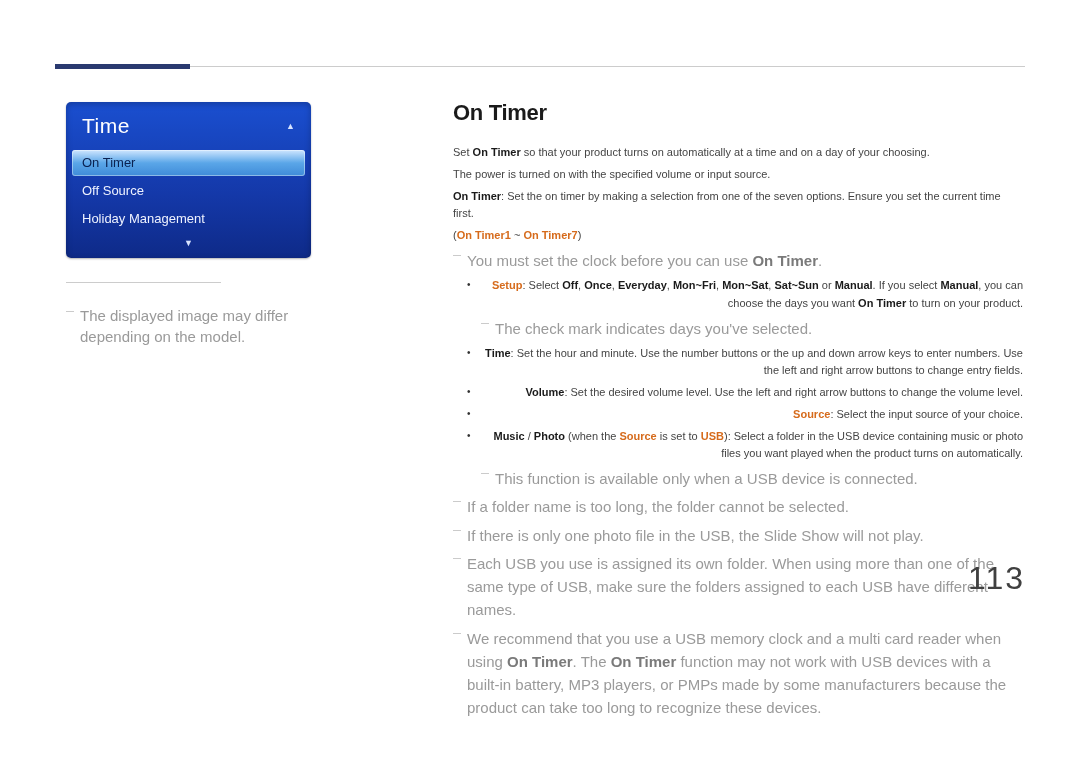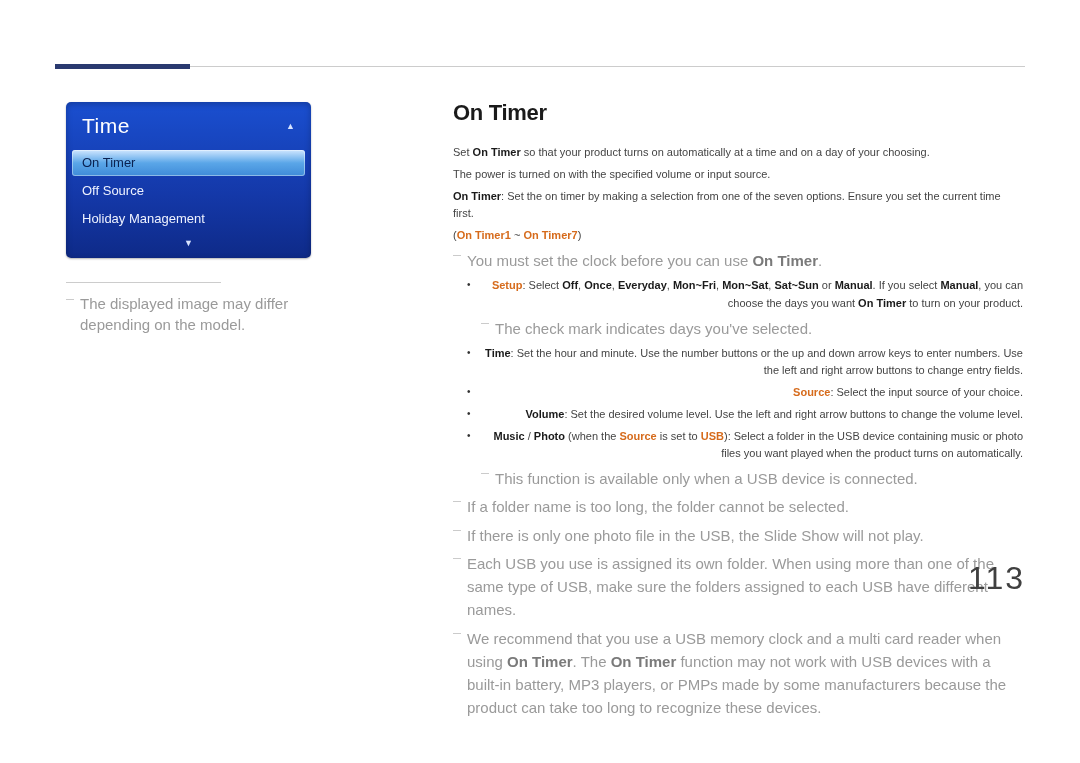--- a/index.html
+++ b/index.html
@@ -30,21 +30,21 @@
     margin-top: 2px;
   }
   .menu-item.selected {
     background: linear-gradient(180deg, #cfe6ff 0%, #5aa6e8 50%, #3f8bd8 100%);
     color: #0a2150;
     box-shadow: 0 0 0 1px rgba(255,255,255,0.4) inset;
   }
   .menu-down { text-align: center; font-size: 9px; color: #d8e4ff; margin-top: 6px; }
 
   .sidebar-sep { margin-top: 24px; height: 1px; width: 155px; background: #ccc; }
-  .sidebar-note { margin-top: 10px; font-size: 10px; color: #999; line-height: 1.4; }
+  .sidebar-note { margin-top: 22px; font-size: 10px; color: #999; line-height: 1.4; }
 
   .content { position: absolute; left: 453px; top: 100px; width: 570px; }
   h1.section-title { font-size: 22px; font-weight: 700; color: #1a1a1a; letter-spacing: -0.3px; }
 
   .body { margin-top: 18px; font-size: 11px; line-height: 1.55; color: #444; }
   .body p { margin-bottom: 5px; }
   .body .b { font-weight: 700; color: #1a1a1a; }
   .orange { color: #d66b1c; font-weight: 700; margin-top: 24px; }
   .muted { color: #9a9a9a; font-size: 15px; }
   .muted .b { color: #7a7a7a; }
@@ -118,24 +118,24 @@
         </li>
       </ul>
 
       <p class="dash-line muted sub-dash">The check mark indicates days you've selected.</p>
 
       <ul class="bullets">
         <li>
           <span class="b">Time</span><span>: Set the hour and minute. Use the number buttons or the up and down arrow keys to enter numbers. Use the left and right arrow buttons to change entry fields.</span>
         </li>
         <li>
-          <span class="orange">Source</span><span>: Select the input source of your choice.</span>
+          <span class="b">Volume</span><span>: Set the desired volume level. Use the left and right arrow buttons to change the volume level.</span>
         </li>
         <li>
-          <span class="b">Volume</span><span>: Set the desired volume level. Use the left and right arrow buttons to change the volume level.</span>
+          <span class="orange">Source</span><span>: Select the input source of your choice.</span>
         </li>
         <li>
           <span class="b">Music</span><span> / </span><span class="b">Photo</span><span> (when the </span><span class="orange">Source</span><span> is set to </span><span class="orange">USB</span><span>): Select a folder in the USB device containing music or photo files you want played when the product turns on automatically.</span>
         </li>
       </ul>
 
       <p class="dash-line muted sub-dash">This function is available only when a USB device is connected.</p>
 
       <p class="dash-line muted">If a folder name is too long, the folder cannot be selected.</p>
       <p class="dash-line muted">If there is only one photo file in the USB, the Slide Show will not play.</p>

